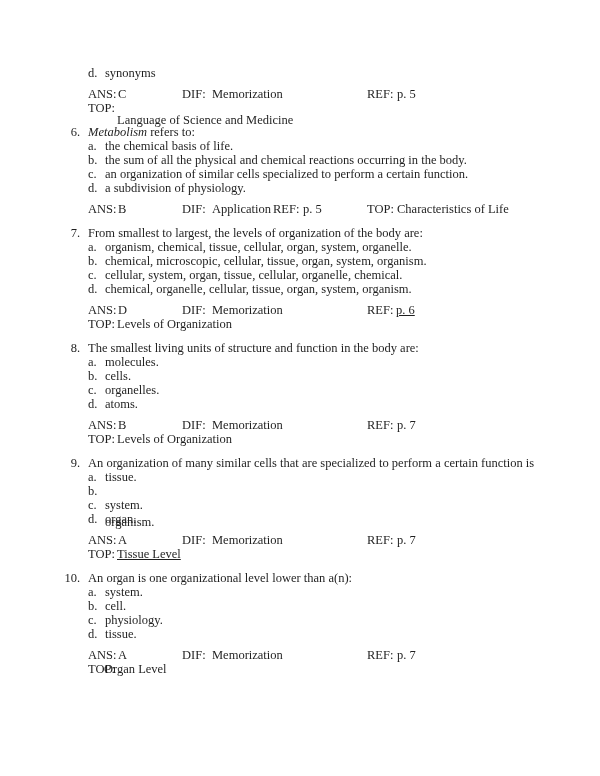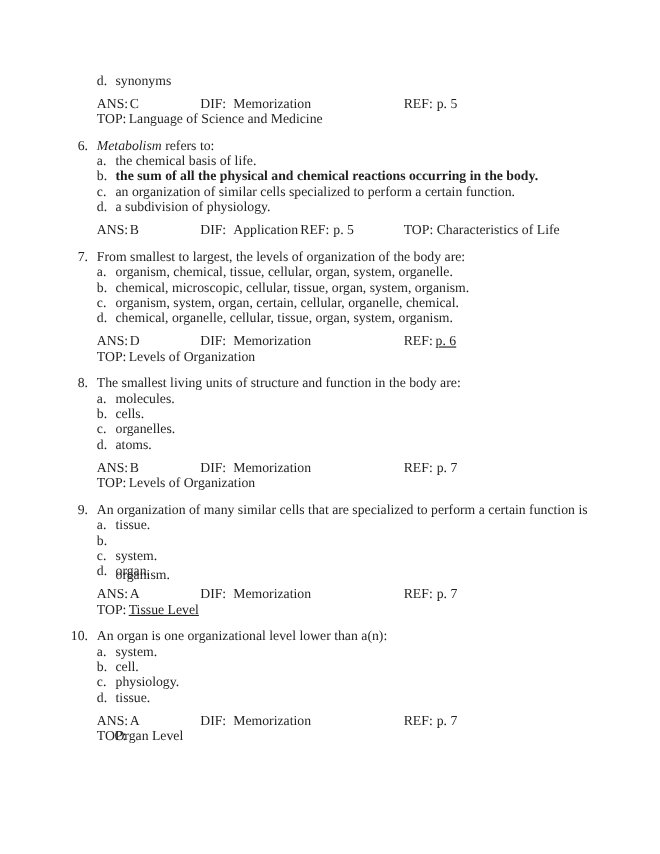--- a/index.html
+++ b/index.html
@@ -54,36 +54,36 @@
           <div class="line">
             <span class="seg" style="left: 88px;">ANS:</span>
             <span class="seg" style="left: 118px;">C</span>
             <span class="seg" style="left: 182px;">DIF:</span>
             <span class="seg" style="left: 212px;">Memorization</span>
             <span class="seg" style="left: 367px;">REF:</span>
             <span class="seg" style="left: 397px;">p. 5</span>
           </div>
           <div class="line">
             <span class="seg" style="left: 88px;">TOP:</span>
-            <span class="seg" style="left: 117px;">Language of Science and Medicine</span>
+            <span class="seg" style="left: 117px; margin-top: 12px;">Language of Science and Medicine</span>
           </div>
         </div>
       </div>
       <div class="question">
         <div class="line">
           <span class="qnum">6.</span>
           <span class="stem"><span class="it">Metabolism</span><span> refers to:</span></span>
         </div>
         <div class="line">
           <span class="opt-letter" style="left: 88px;">a.</span>
           <span class="opt-text" style="left: 105px;">the chemical basis of life.</span>
         </div>
         <div class="line">
           <span class="opt-letter" style="left: 88px;">b.</span>
-          <span class="opt-text" style="left: 105px; font-weight: bold;">the sum of all the physical and chemical reactions occurring in the body.</span>
+          <span class="opt-text" style="left: 105px;">the sum of all the physical and chemical reactions occurring in the body.</span>
         </div>
         <div class="line">
           <span class="opt-letter" style="left: 88px;">c.</span>
           <span class="opt-text" style="left: 105px;">an organization of similar cells specialized to perform a certain function.</span>
         </div>
         <div class="line">
           <span class="opt-letter" style="left: 88px;">d.</span>
           <span class="opt-text" style="left: 105px;">a subdivision of physiology.</span>
         </div>
         <div class="answer">
@@ -107,21 +107,21 @@
         <div class="line">
           <span class="opt-letter" style="left: 88px;">a.</span>
           <span class="opt-text" style="left: 105px;">organism, chemical, tissue, cellular, organ, system, organelle.</span>
         </div>
         <div class="line">
           <span class="opt-letter" style="left: 88px;">b.</span>
           <span class="opt-text" style="left: 105px;">chemical, microscopic, cellular, tissue, organ, system, organism.</span>
         </div>
         <div class="line">
           <span class="opt-letter" style="left: 88px;">c.</span>
-          <span class="opt-text" style="left: 105px;">organism, system, organ, certain, cellular, organelle, chemical.</span>
+          <span class="opt-text" style="left: 105px;">cellular, system, organ, tissue, cellular, organelle, chemical.</span>
         </div>
         <div class="line">
           <span class="opt-letter" style="left: 88px;">d.</span>
           <span class="opt-text" style="left: 105px;">chemical, organelle, cellular, tissue, organ, system, organism.</span>
         </div>
         <div class="answer">
           <div class="line">
             <span class="seg" style="left: 88px;">ANS:</span>
             <span class="seg" style="left: 118px;">D</span>
             <span class="seg" style="left: 182px;">DIF:</span>

